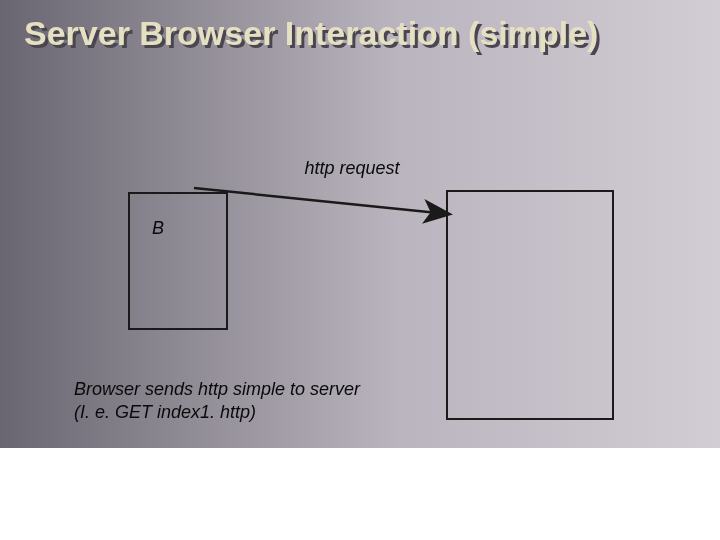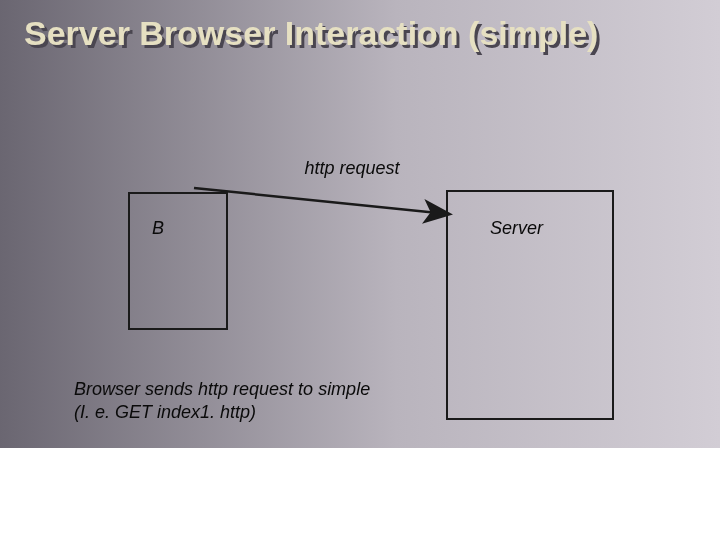--- a/index.html
+++ b/index.html
@@ -105,20 +105,19 @@
         <path d="M0,0 L12,5 L0,10 L3,5 Z" fill="#1a1a1a"></path>
       </marker>
     </defs>
     <line x1="4" y1="8" x2="258" y2="34" stroke="#1a1a1a" stroke-width="2.5" marker-end="url(#ah)"></line>
   </svg>
 
   <div class="box box-b"></div>
   <div class="label label-b">B</div>
 
   <div class="box box-s"></div>
-  <div class="label label-server">Server</div>
 
   <div class="label caption">
-    <span>Browser sends http request to simple</span><br>
+    <span>Browser sends http simple to server</span><br>
     <span>(I. e. GET index1. http)</span>
   </div>
 
 </div>
 
 </body></html>

